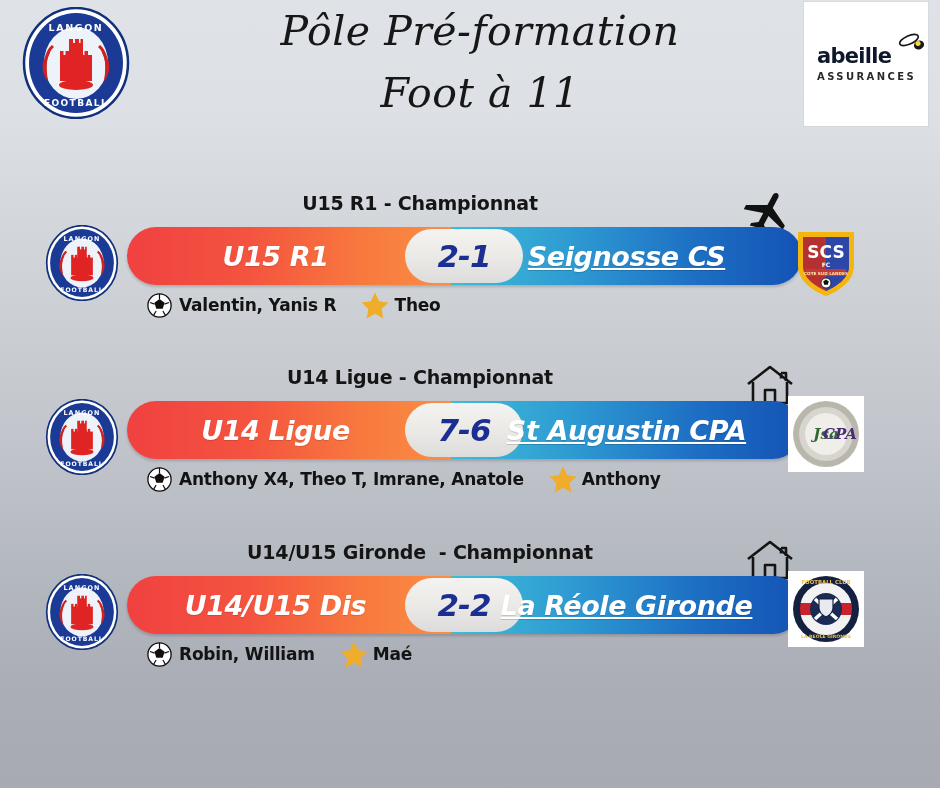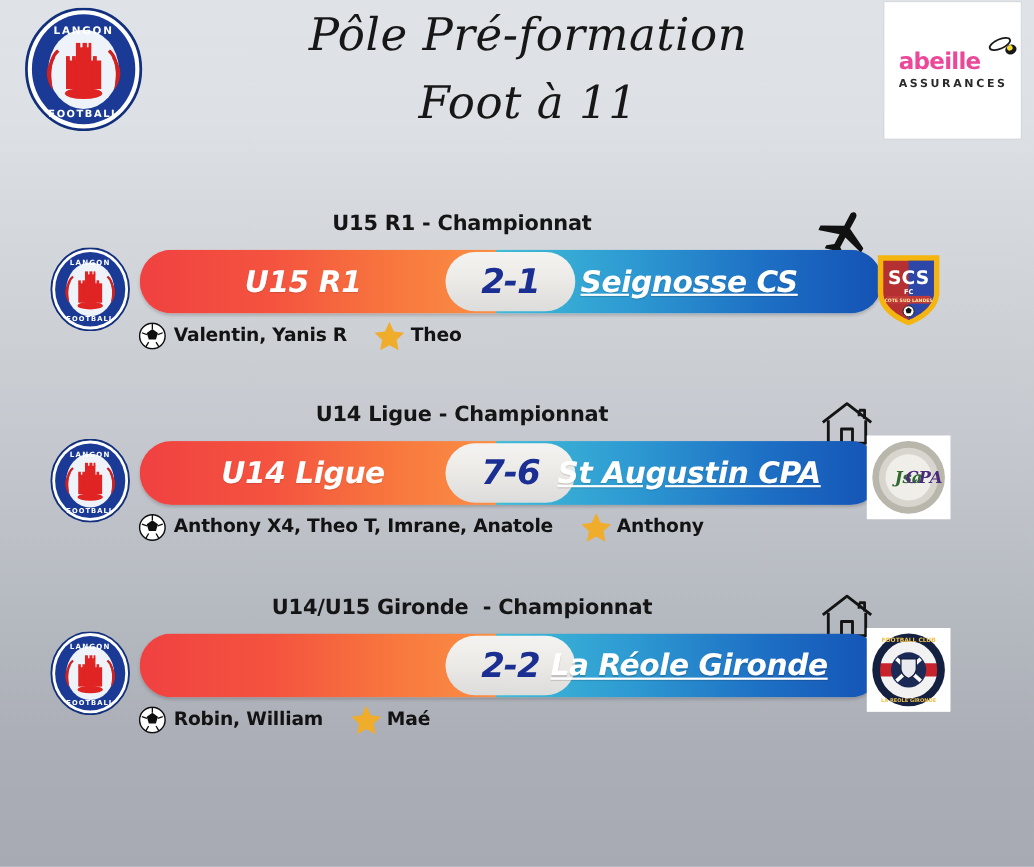--- a/index.html
+++ b/index.html
@@ -86,21 +86,21 @@
   .sponsor-mark {
     position: relative;
     width: 104px;
     text-align: left;
     padding-left: 6px;
   }
   .sponsor-name {
     font-family: "DejaVu Sans", sans-serif;
     font-size: 21px;
     font-weight: 700;
-    color: #ec4899;
+    color: #0f172a;
     letter-spacing: -0.7px;
     line-height: 1;
   }
   .sponsor-sub {
     font-family: "DejaVu Sans", sans-serif;
     font-size: 10px;
     font-weight: 600;
     color: #2a2a2c;
     letter-spacing: 2.4px;
     margin-top: 5px;
@@ -241,21 +241,21 @@
     top: 30px;
     width: 76px;
     height: 76px;
   }
   .away-crest.boxed {
     background: #ffffff;
   }
 
   .scorers {
     position: absolute;
-    left: 126px;
+    left: 147px;
     top: 99px;
     display: flex;
     align-items: center;
     height: 28px;
   }
   .sc-ball {
     width: 25px;
     height: 25px;
     flex: 0 0 25px;
     margin-right: 7px;
@@ -549,20 +549,21 @@
         </g>
         <ellipse cx="54" cy="78" rx="17" ry="5" fill="#e02323"></ellipse>
         <text x="54" y="24" text-anchor="middle" font-family="DejaVu Sans, sans-serif" font-size="9.5" font-weight="700" fill="#ffffff" letter-spacing="1.6">LANGON</text>
         <text x="54" y="99" text-anchor="middle" font-family="DejaVu Sans, sans-serif" font-size="9" font-weight="700" fill="#ffffff" letter-spacing="1.4">FOOTBALL</text>
       </svg>
     </div>
 
     <div class="score-bar">
       <div class="bar-left"></div>
       <div class="bar-right"></div>
+      <div class="home-name">U14/U15 Dis</div>
       <div class="score-pill">2-2</div>
       <div class="away-name">La Réole Gironde</div>
     </div>
 
     <div class="away-crest boxed">
       <svg viewBox="0 0 76 76" xmlns="http://www.w3.org/2000/svg">
         <rect x="0" y="0" width="76" height="76" fill="#ffffff"></rect>
         <circle cx="38" cy="38" r="33" fill="#14203f"></circle>
         <circle cx="38" cy="38" r="27" fill="#f2f2f2"></circle>
         <path d="M11 32 h54 v12 h-54 z" fill="#c8232c"></path>

